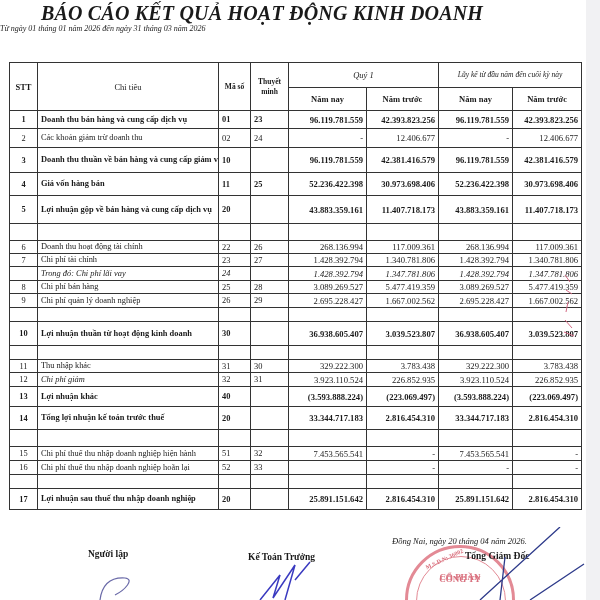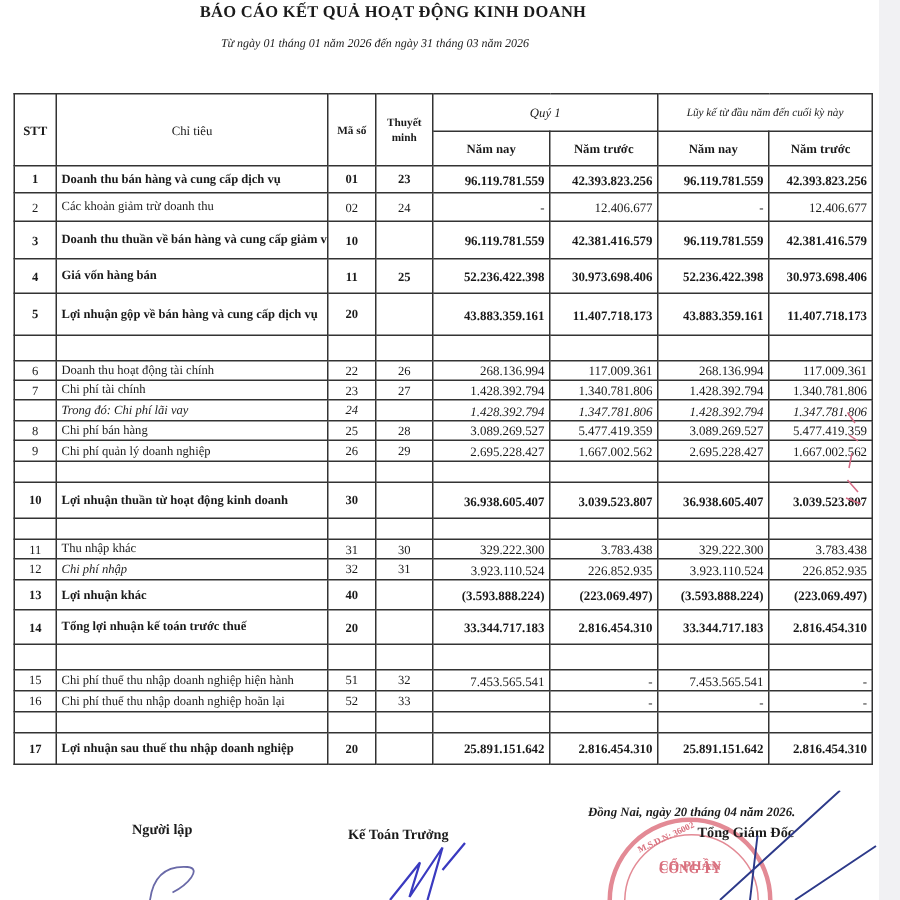--- a/index.html
+++ b/index.html
@@ -1,32 +1,32 @@
 <!DOCTYPE html>
 <html><head>
 <meta charset="utf-8">
 <style>
   html, body { margin:0; padding:0; }
   body { width:600px; height:600px; overflow:hidden; background:#f1f1f3; font-family:"Liberation Serif", serif; color:#1a1a1a; position:relative; }
   .page { position:absolute; left:0; top:0; width:586px; height:600px; background:#ffffff; }
-  .title { position:absolute; left:0; width:524px; top:2px; text-align:center; font-weight:bold; font-size:11px; letter-spacing:0.2px; }
-  .subtitle { position:absolute; left:0; width:500px; top:24px; text-align:center; font-size:8px; font-style:italic; }
+  .title { position:absolute; left:0; width:524px; top:2px; text-align:center; font-weight:bold; font-size:20px; letter-spacing:0.2px;font-style:italic; }
+  .subtitle { position:absolute; left:0; width:500px; top:24px; text-align:left; font-size:8px; font-style:italic; }
   table.report { position:absolute; left:9px; top:62px; width:572px; border-collapse:collapse; table-layout:fixed; font-size:8.4px; }
   table.report td, table.report th { border:1px solid #333; padding:0 3px; overflow:hidden; white-space:nowrap; }
   table.report th { font-weight:bold; text-align:center; font-size:8.5px; }
   table.report th.small { font-size:7.5px; line-height:10px; white-space:normal; }
   td.stt { text-align:center; }
-  td.code, td.note { text-align:center; }
+  td.code, td.note { }
   td.num { text-align:right; padding-right:2px; font-size:8.6px; }
   td.name { white-space:normal; line-height:10px;margin-top:40px; }
   tr.bold td { font-weight:bold; }
   tr.ital td { font-style:italic; }
   td.indent { padding-left:14px;font-family:Liberation Serif, serif; }
   td.indent2 { padding-left:40px; }
-  .footer { position:absolute; font-size:9.5px;font-weight:bold; }
+  .footer { position:absolute; font-size:9.5px; }
   .place-date { left:392px; top:536px; font-style:italic; font-size:8.5px; }
   .sig-label { font-weight:bold; }
   .stamp { position:absolute; left:405px; top:545px; width:110px; height:110px; border:3px solid #e38a95; border-radius:50%; color:#d9707e; font-weight:bold; text-align:center; font-size:9px; box-sizing:border-box; }
   .stamp .ring { position:absolute; left:8px; top:8px; width:88px; height:88px; border:1.5px solid #e38a95; border-radius:50%; }
   .stamp .t1 { position:absolute; left:0; width:104px; top:26px; }
   .stamp .t2 { position:absolute; left:0; width:104px; top:24px; }
   .stamp .code { position:absolute; left:16px; top:8px; font-size:6px; transform:rotate(-25deg); }
   .scribble { position:absolute; }
 </style>
 </head>
@@ -225,21 +225,21 @@
         <td class="code">31</td>
         <td class="note">30</td>
         <td class="num">329.222.300</td>
         <td class="num">3.783.438</td>
         <td class="num">329.222.300</td>
         <td class="num">3.783.438</td>
       </tr>
 
       <tr style="height:14px">
         <td class="stt">12</td>
-        <td class="name indent" style="font-style:italic">Chi phí nhập</td>
+        <td class="name indent" style="font-style:italic">Chi phí giảm</td>
         <td class="code">32</td>
         <td class="note">31</td>
         <td class="num">3.923.110.524</td>
         <td class="num">226.852.935</td>
         <td class="num">3.923.110.524</td>
         <td class="num">226.852.935</td>
       </tr>
 
       <tr class="bold" style="height:20px">
         <td class="stt">13</td>
@@ -323,21 +323,21 @@
   <div class="footer place-date">Đồng Nai, ngày  20  tháng  04 năm 2026.</div>
 
   <div class="stamp">
     <div class="ring"></div>
     <div class="code">M.S.D.N: 36002</div>
     <div class="t1">CÔNG TY</div>
     <div class="t2">CỔ PHẦN</div>
   </div>
 
   <div class="footer sig-label" style="left:88px; top:549px;">Người lập</div>
-  <div class="footer sig-label" style="left:232px; top:552px;">Kế Toán Trưởng</div>
+  <div class="footer sig-label" style="left:248px; top:552px;">Kế Toán Trưởng</div>
   <div class="footer sig-label" style="left:465px; top:551px;">Tổng Giám Đốc</div>
 
   <svg class="scribble" style="left:90px; top:575px;" width="60" height="25">
     <path d="M10 25 C 12 10, 20 2, 35 3 C 45 4, 35 15, 25 20" stroke="#6a6aa8" stroke-width="1.2" fill="none"></path>
   </svg>
   <svg class="scribble" style="left:255px; top:560px;" width="80" height="40">
     <path d="M5 40 L 25 15 L 18 38 L 40 5 L 30 40 M 40 20 L 55 2" stroke="#3a3ac0" stroke-width="1.5" fill="none"></path>
   </svg>
   <svg class="scribble" style="left:460px; top:527px;" width="130" height="73">
     <path d="M100 0 L 20 73 M 124 37 L 70 73 M 45 30 L 40 73" stroke="#2d3a8a" stroke-width="1.3" fill="none"></path>

